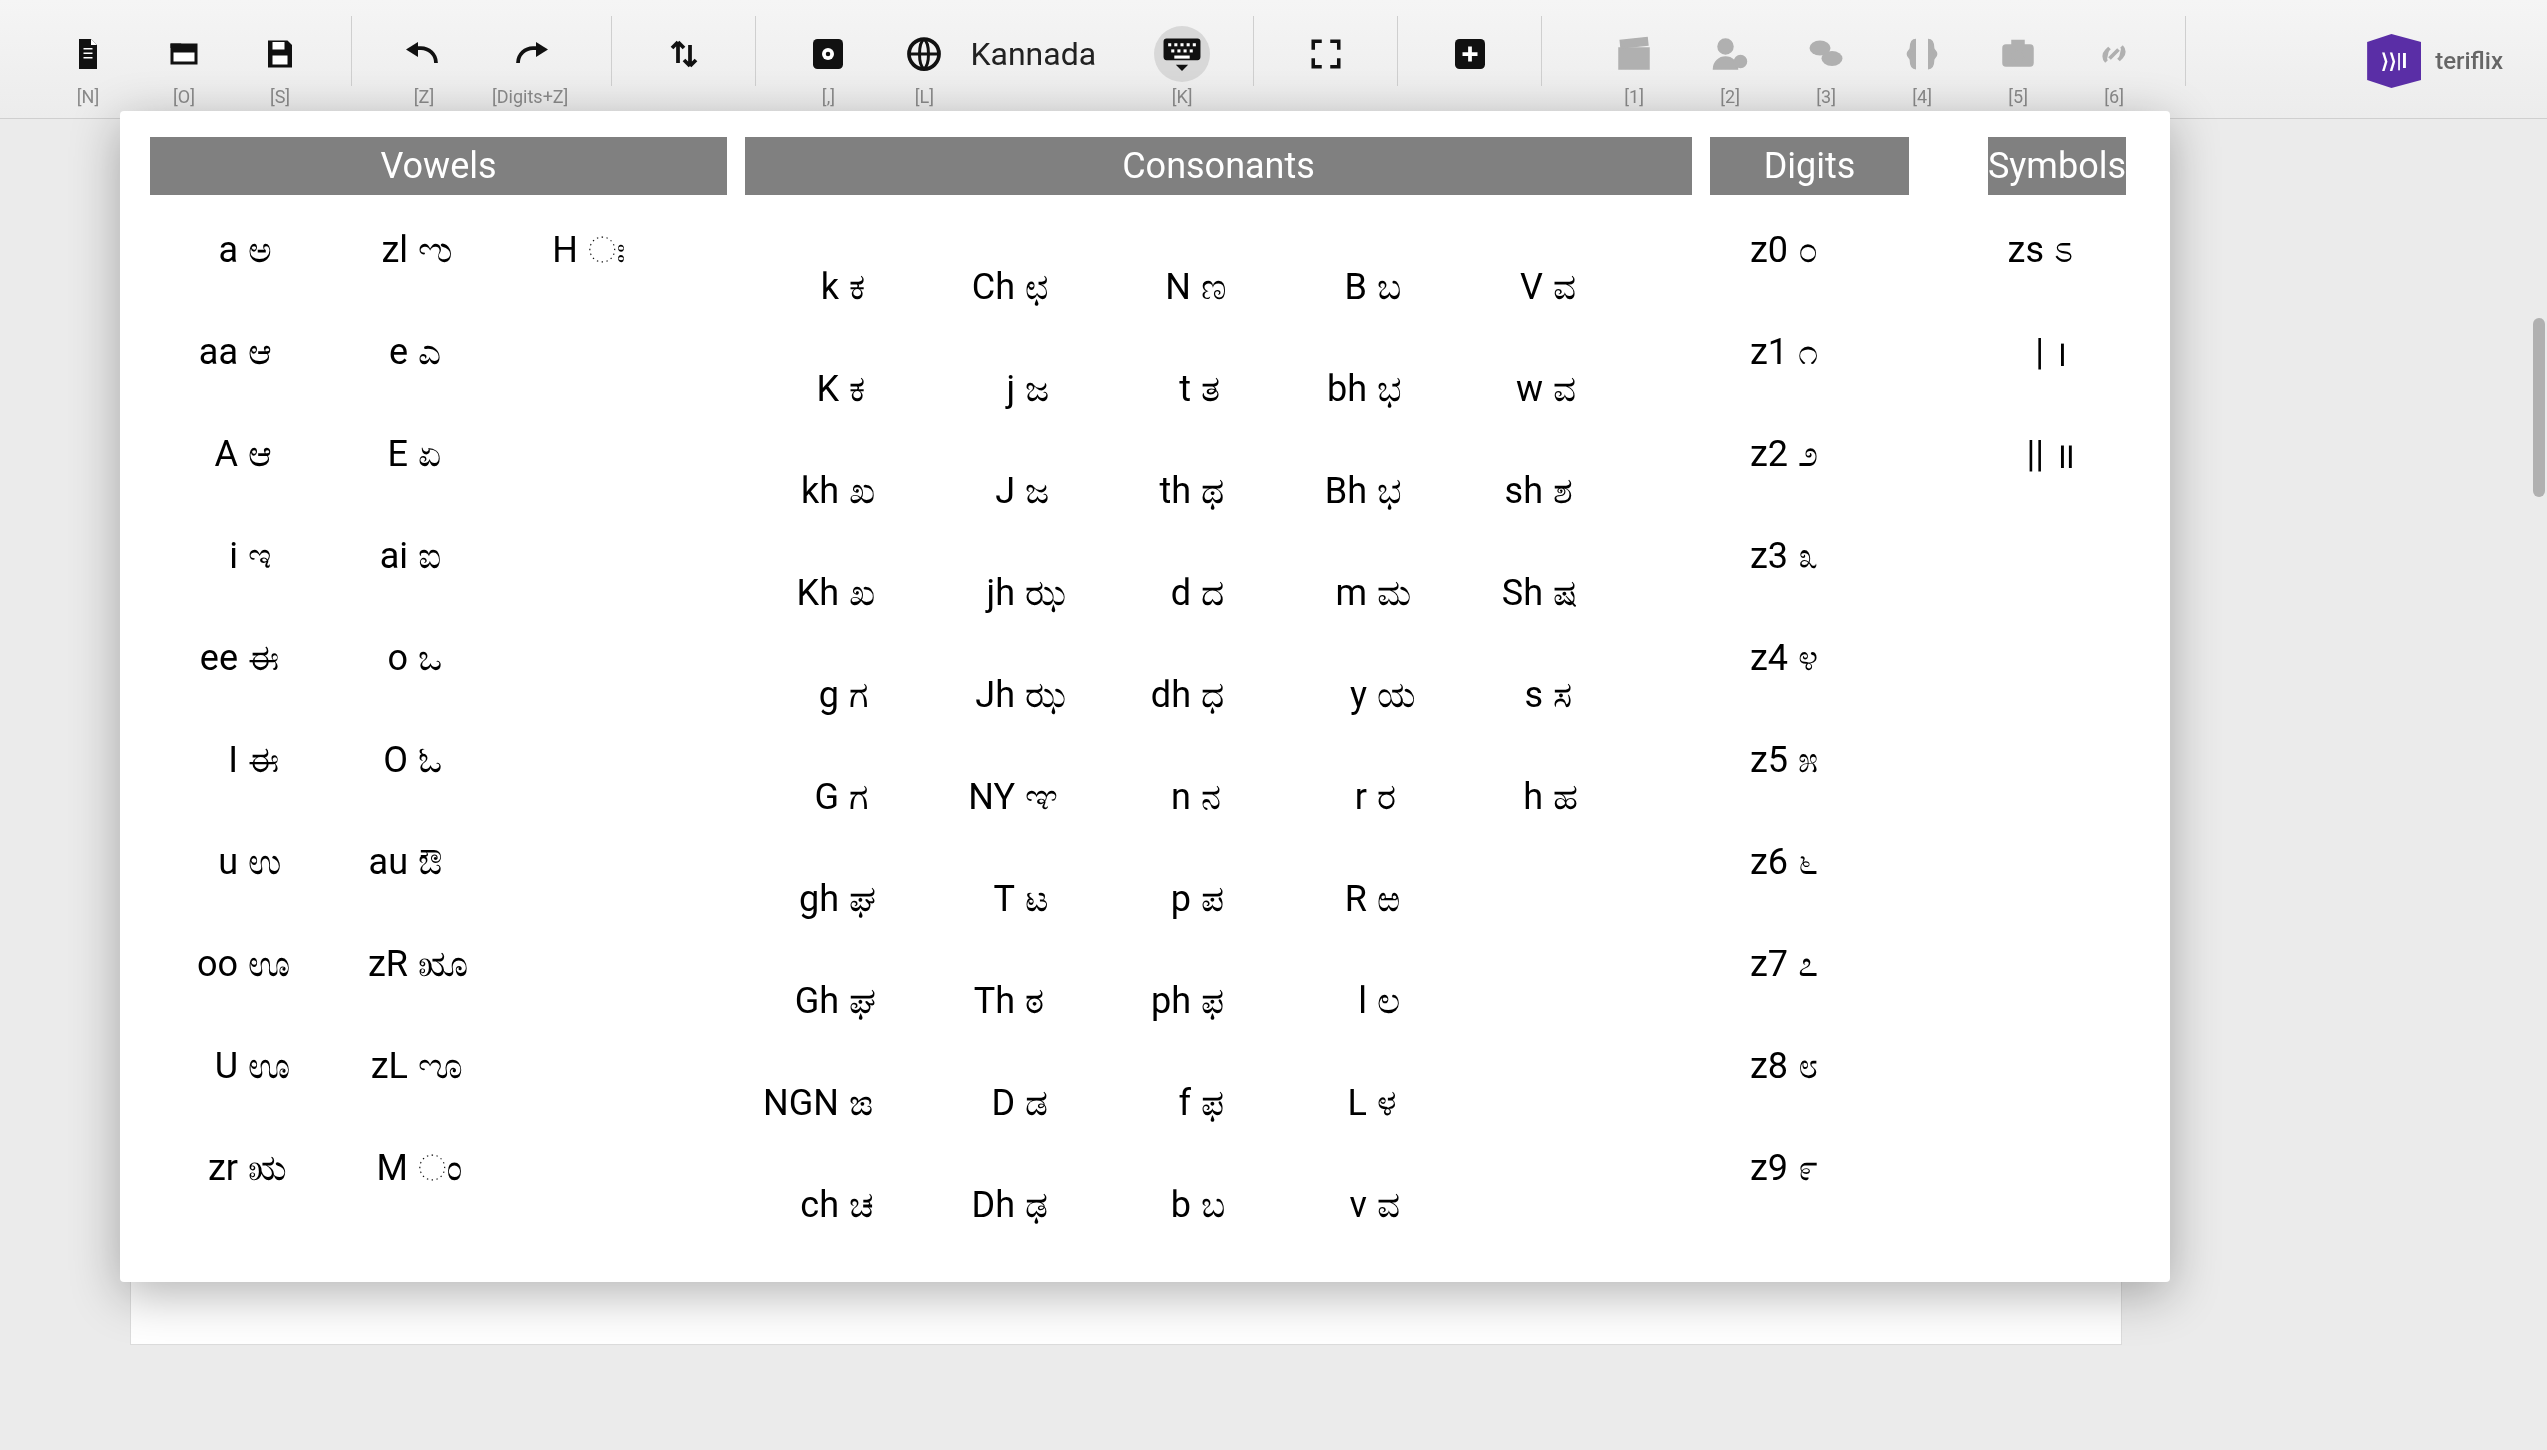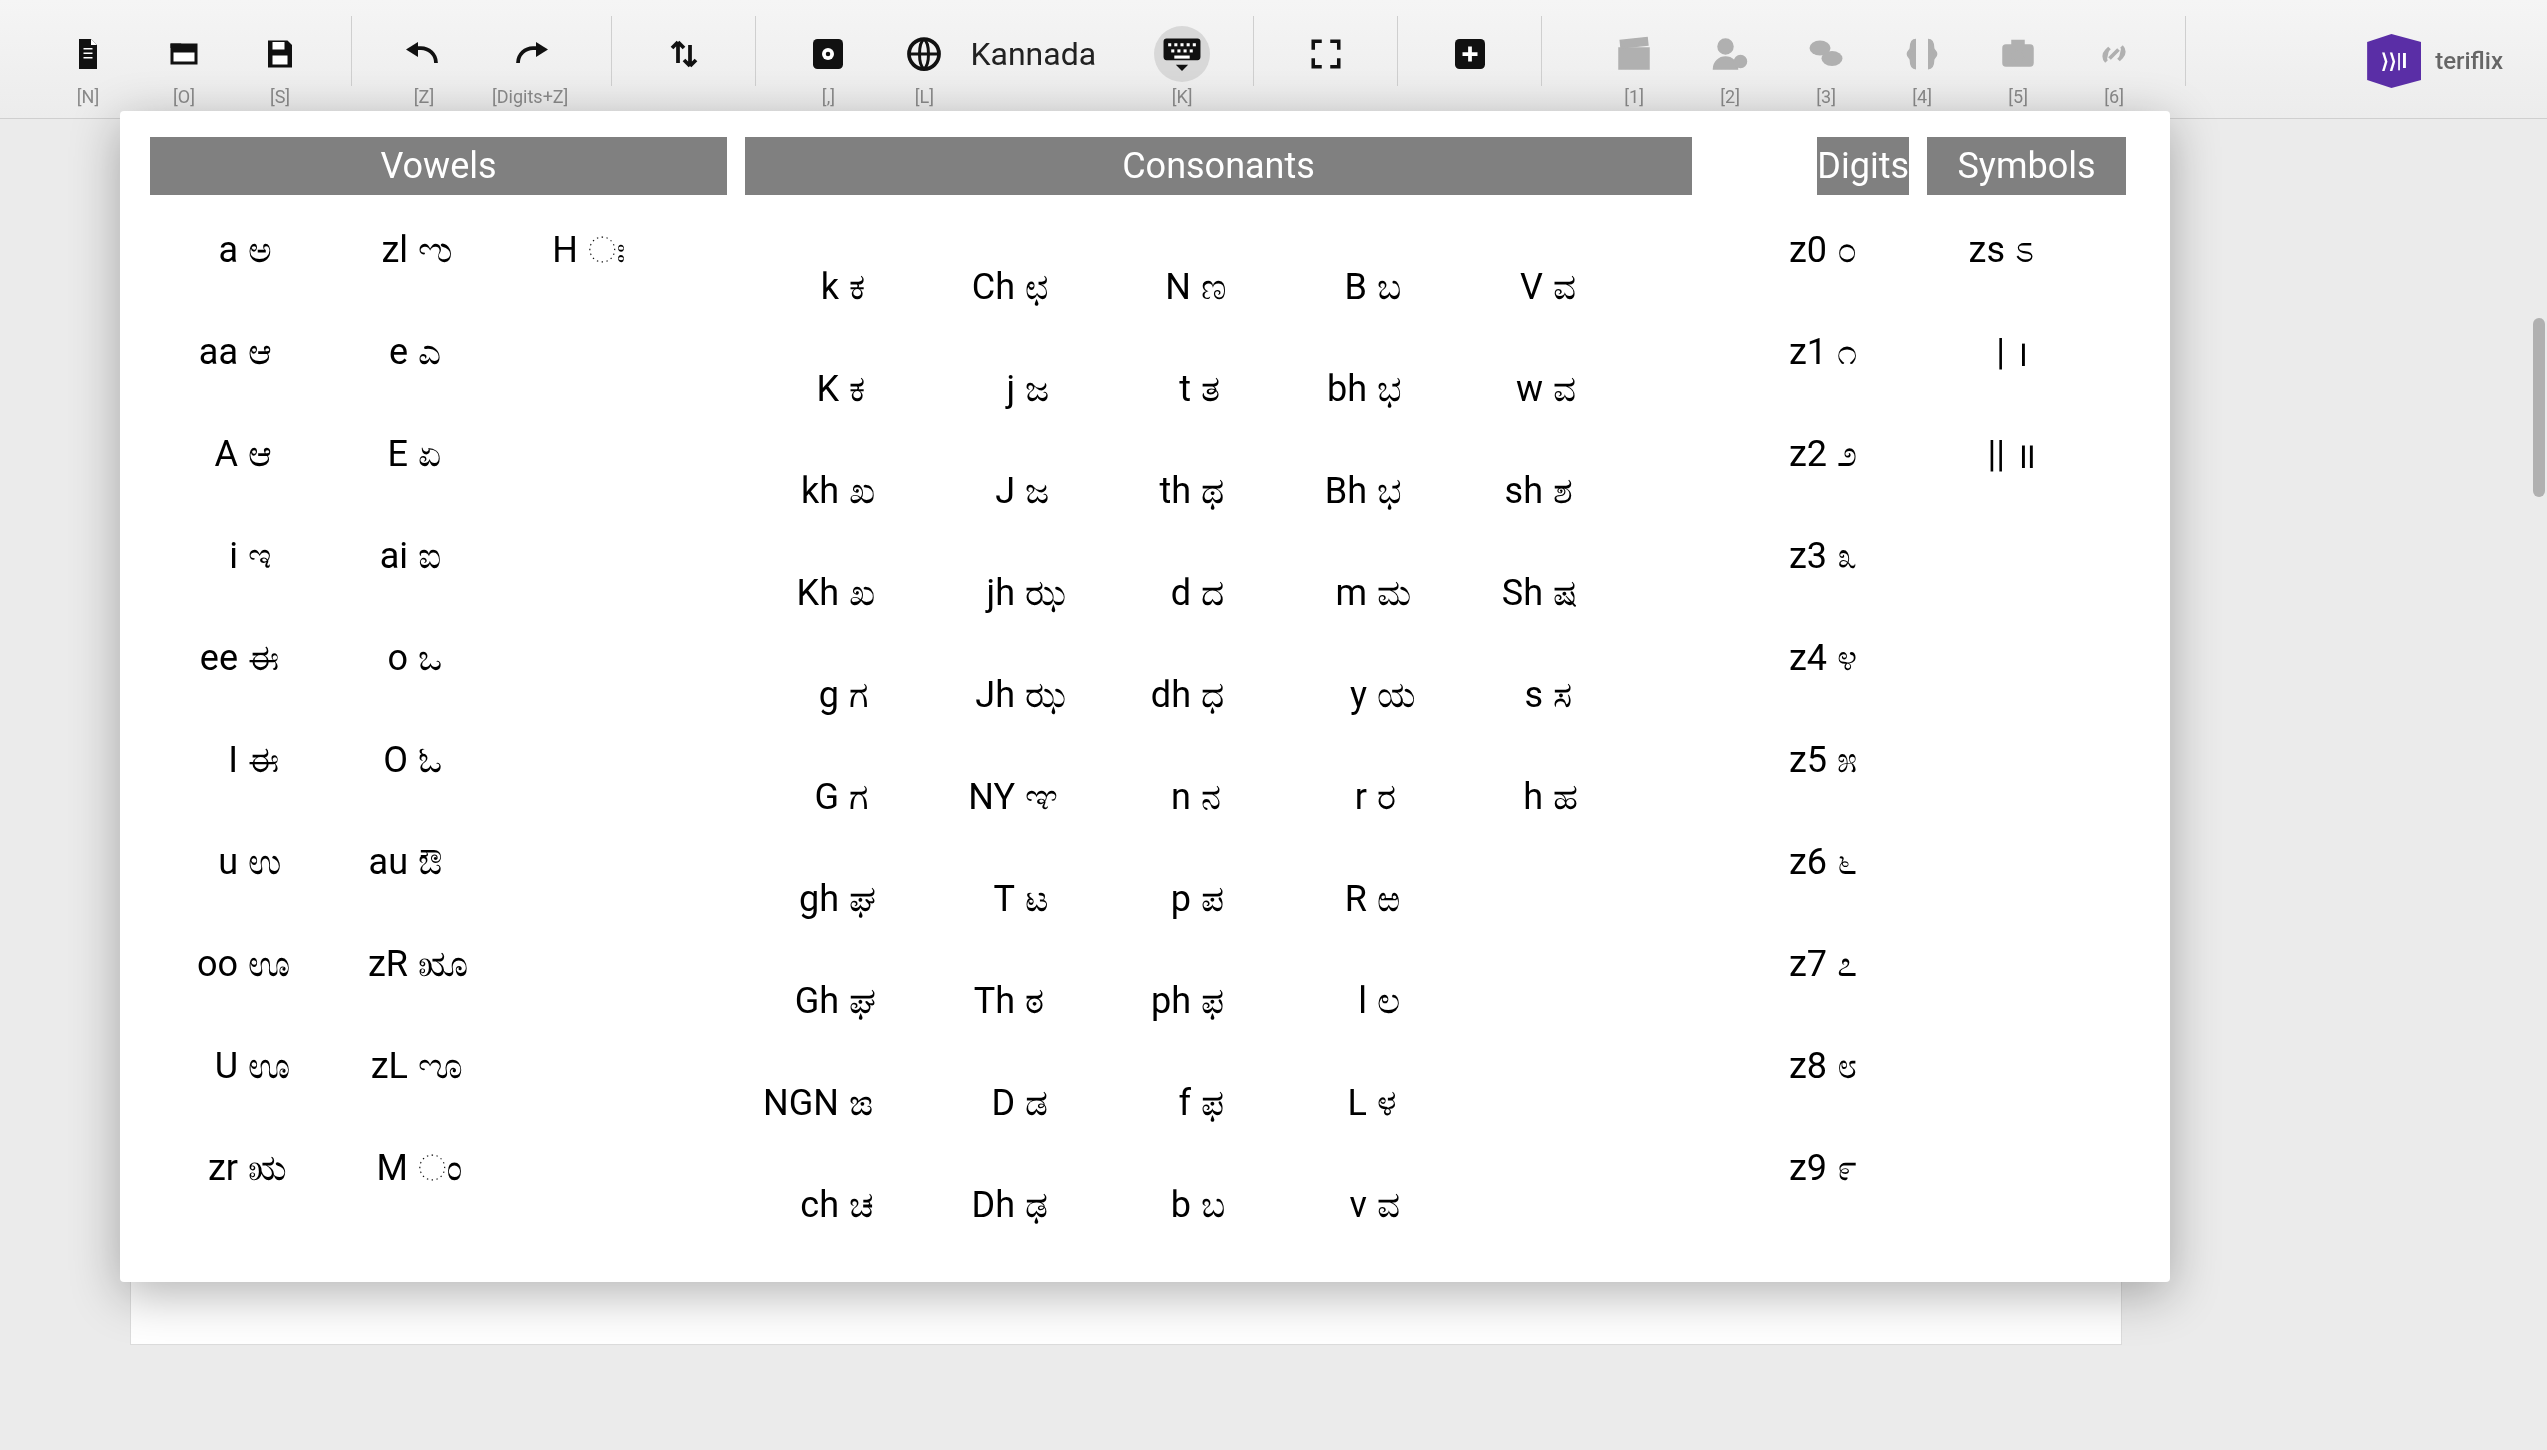--- a/index.html
+++ b/index.html
@@ -158,22 +158,22 @@
   }
   .glyph {
     width: 66px;
     text-align: left;
     font-size: 36px;
     color: #000;
   }
   
   .sec-vowels { flex: 0 0 577px; }
   .sec-cons   { flex: 0 0 947px; gap: 37px; }
-  .sec-digits { flex: 0 0 199px; align-items: flex-end; }
-  .sec-syms   { flex: 0 0 199px; }
+  .sec-digits { flex: 0 0 199px; }
+  .sec-syms   { flex: 0 0 199px; align-items: flex-end; }
   .sec-cons .latin { width: 98px; }
   .sec-digits .latin { width: 82px; }
   .sec-syms .latin { width: 82px; }
 
   
   .stage {
     position: absolute;
     left: 60px; right: 60px; top: 149px; bottom: 0;
     background: #ebebeb;
   }

